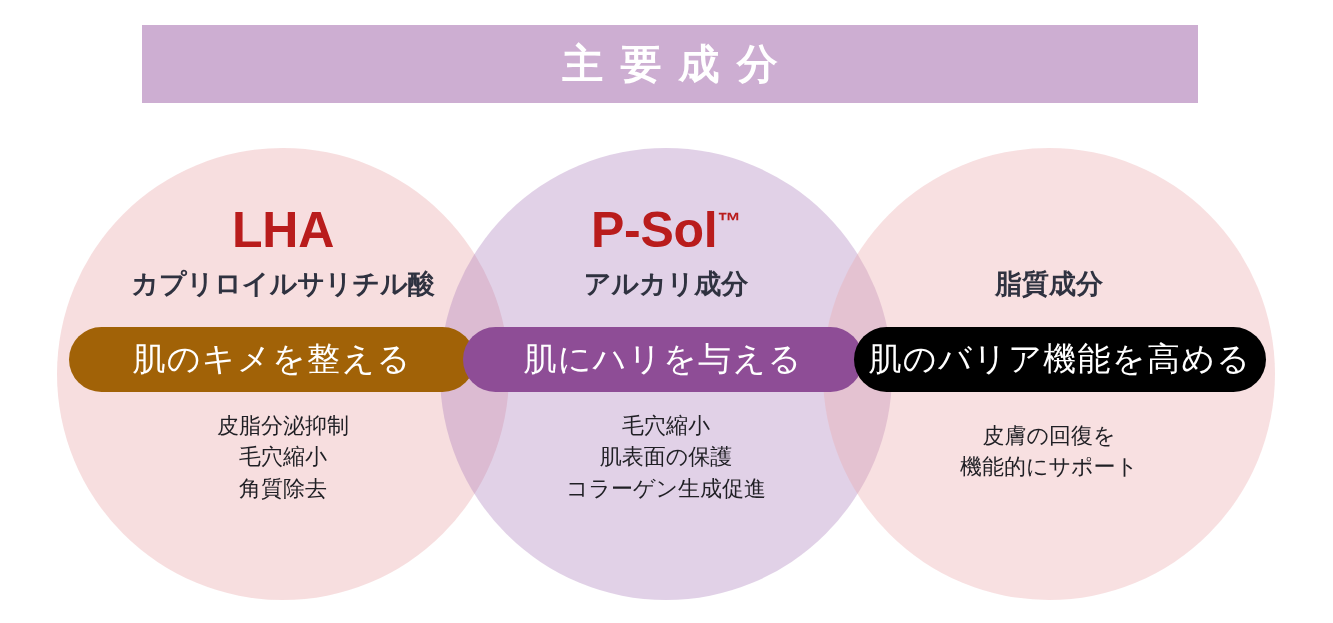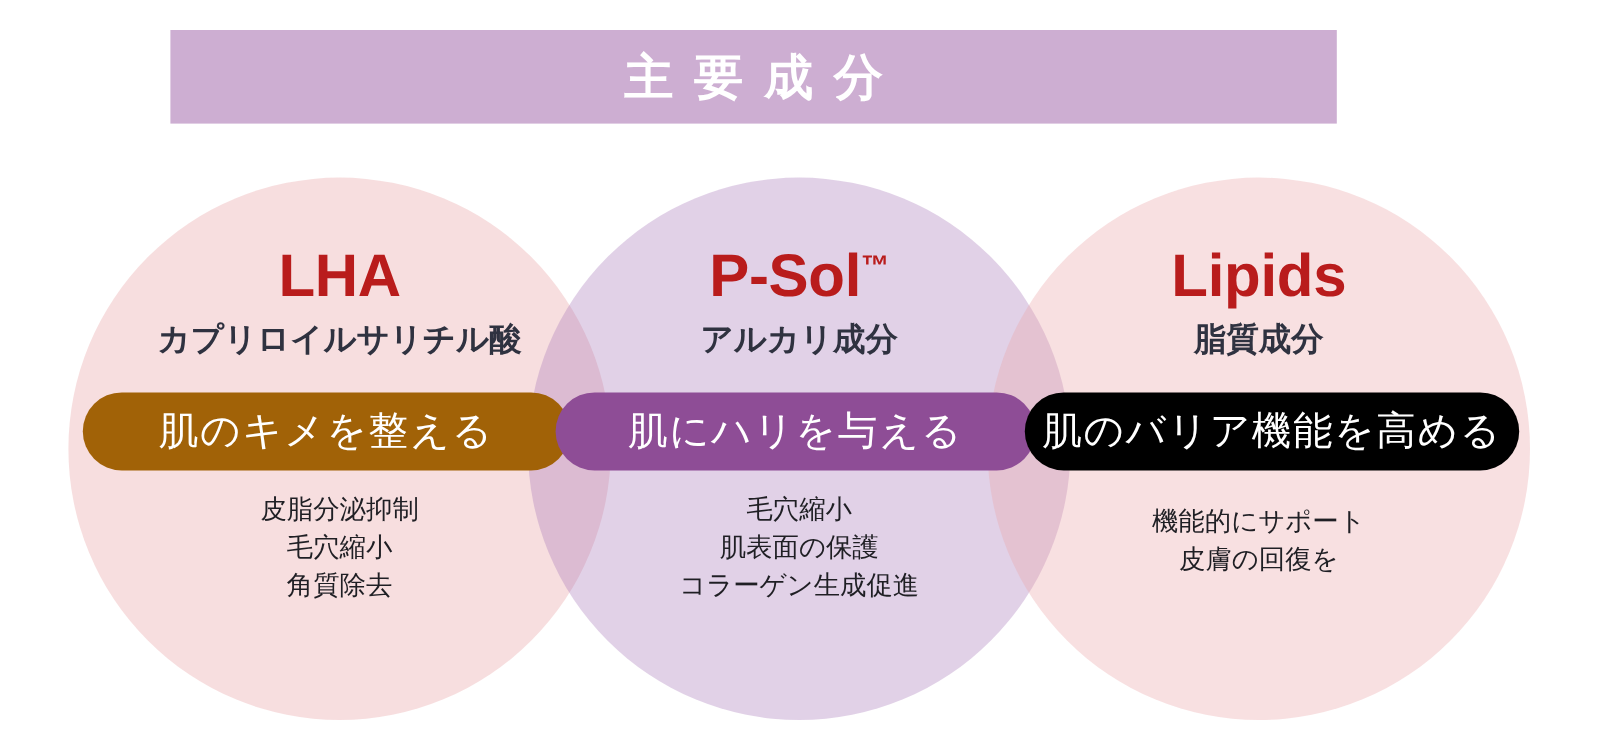--- a/index.html
+++ b/index.html
@@ -18,21 +18,21 @@
     height: 623px;
     background: #ffffff;
     overflow: hidden;
   }
 
   
   .title-banner {
     position: absolute;
     left: 142px;
     top: 25px;
-    width: 972px;
+    width: 1056px;
     height: 78px;
     background: #cdaed2;
     display: flex;
     align-items: center;
     justify-content: center;
   }
   .title-text {
     color: #ffffff;
     font-size: 41px;
     font-weight: 700;
@@ -189,24 +189,21 @@
     <div class="subhead">アルカリ成分</div>
     <div class="pill pill-mid">肌にハリを与える</div>
     <div class="bullets">
       <div>毛穴縮小</div>
       <div>肌表面の保護</div>
       <div>コラーゲン生成促進</div>
     </div>
   </div>
 
   <div class="col col-right">
-    <div class="headline">
-      <span>Lipids</span><span class="tm"></span>
-    </div>
     <div class="subhead">脂質成分</div>
     <div class="pill pill-right">肌のバリア機能を高める</div>
     <div class="bullets bullets-right">
+      <div>皮膚の回復を</div>
       <div>機能的にサポート</div>
-      <div>皮膚の回復を</div>
     </div>
   </div>
 
 </div>
 
 </body></html>

